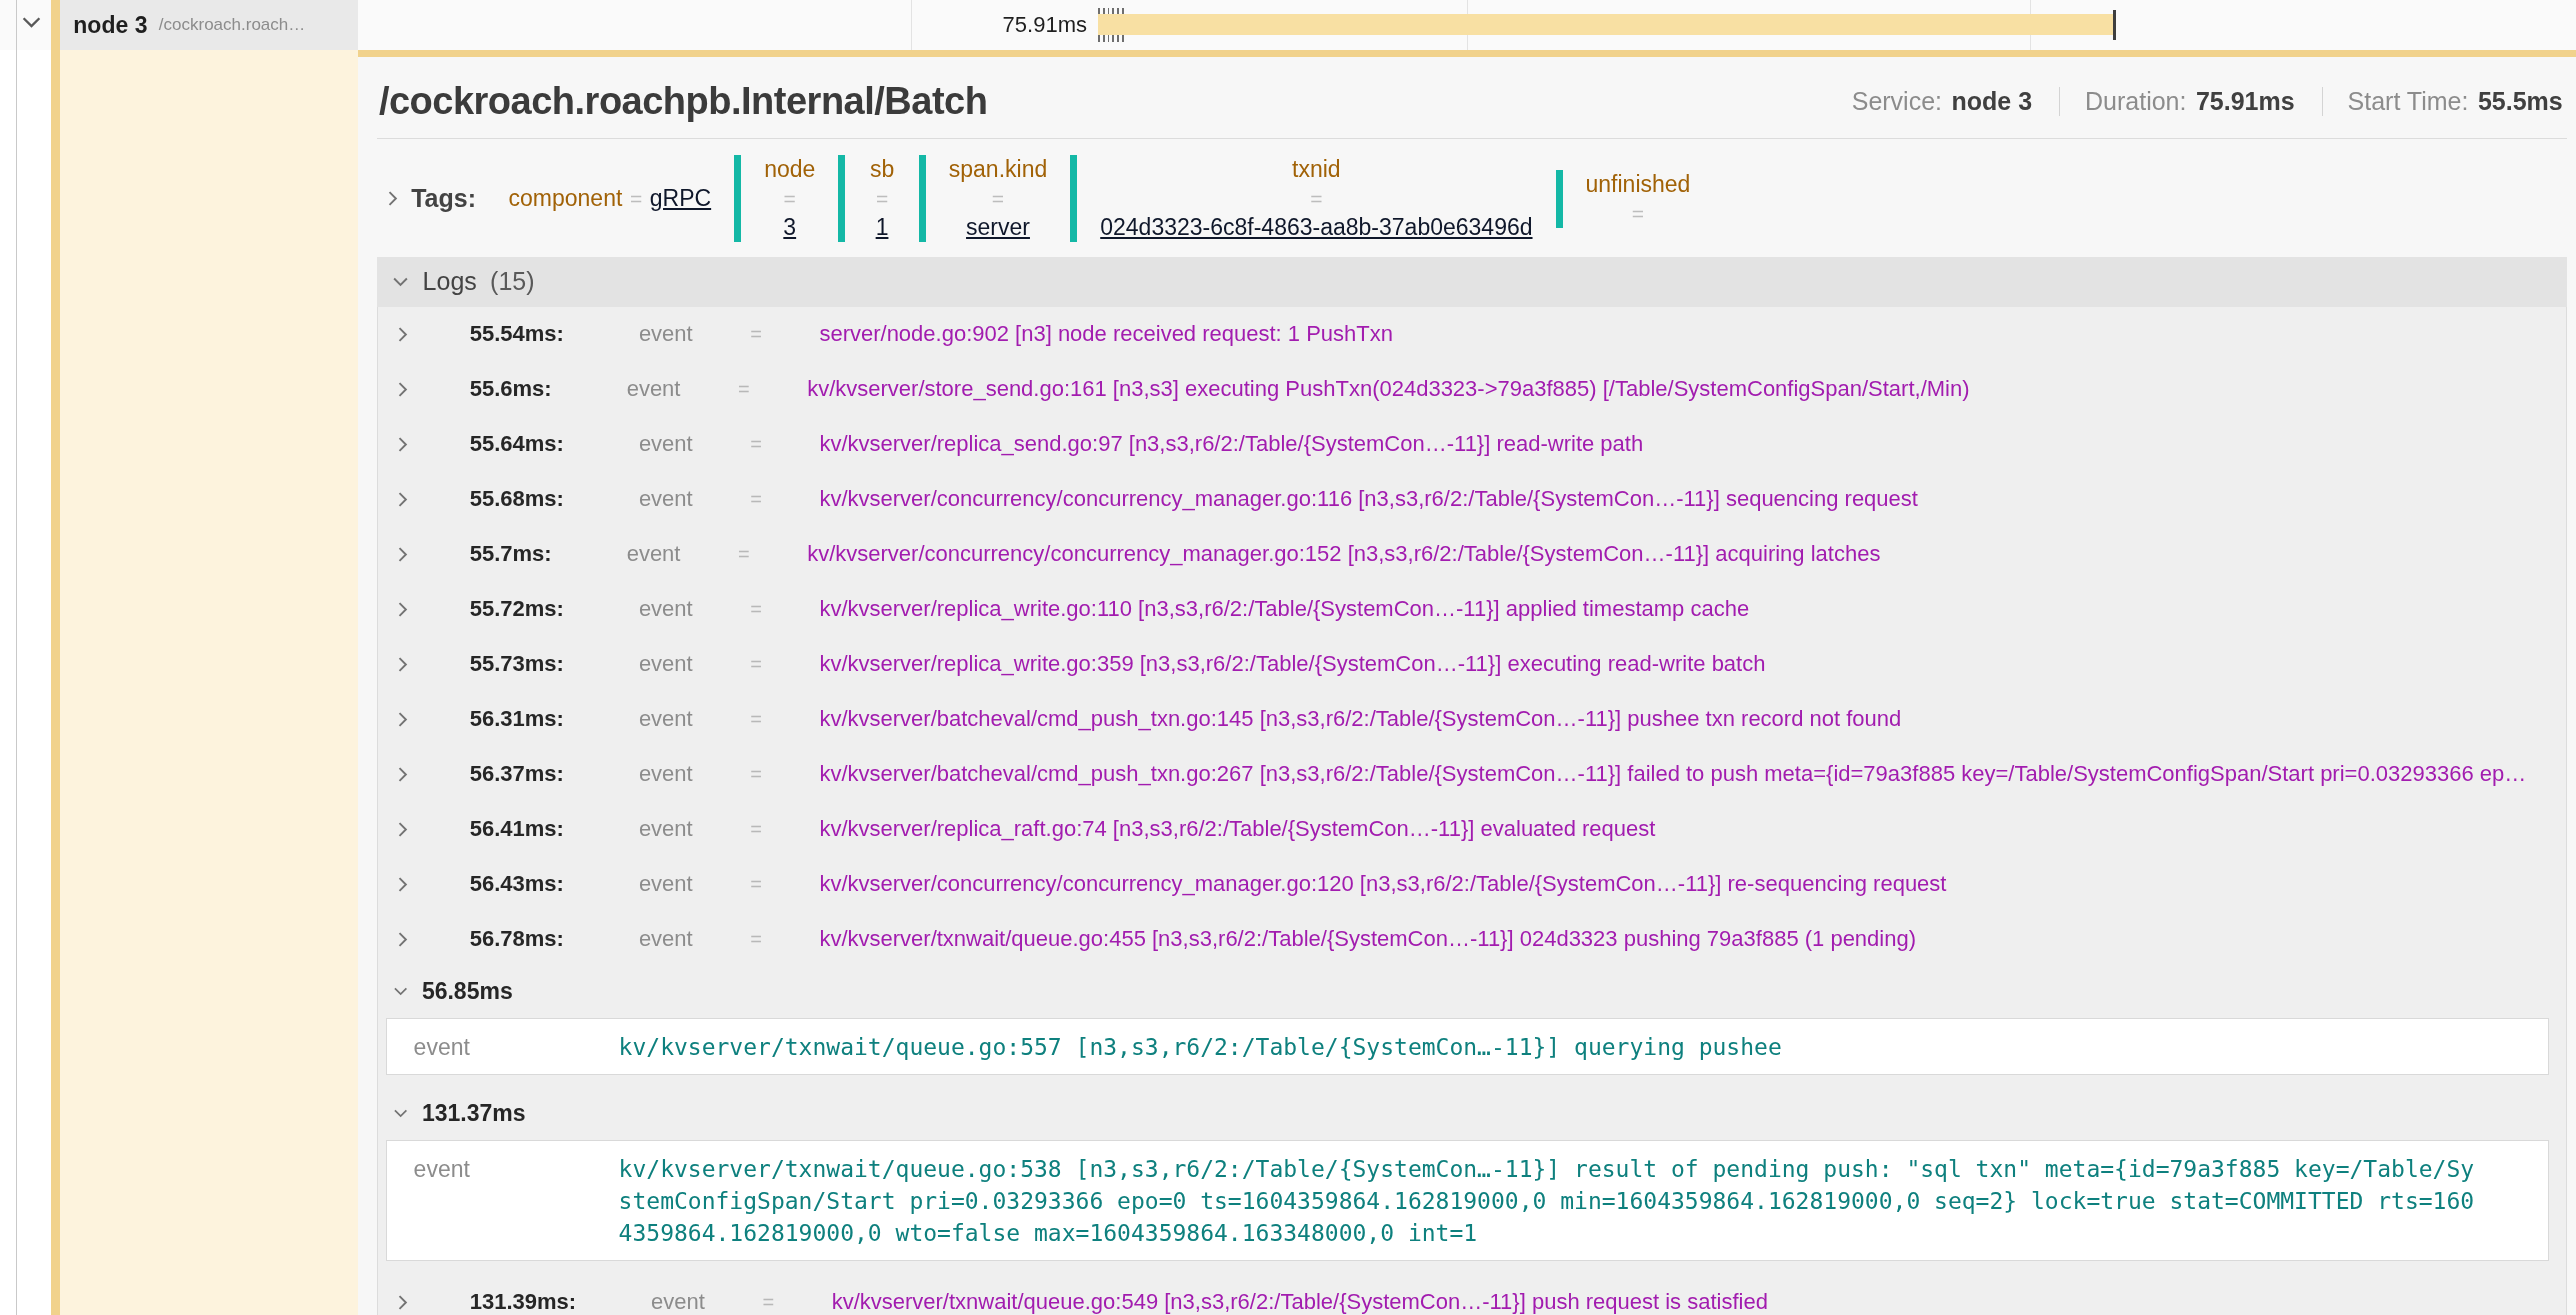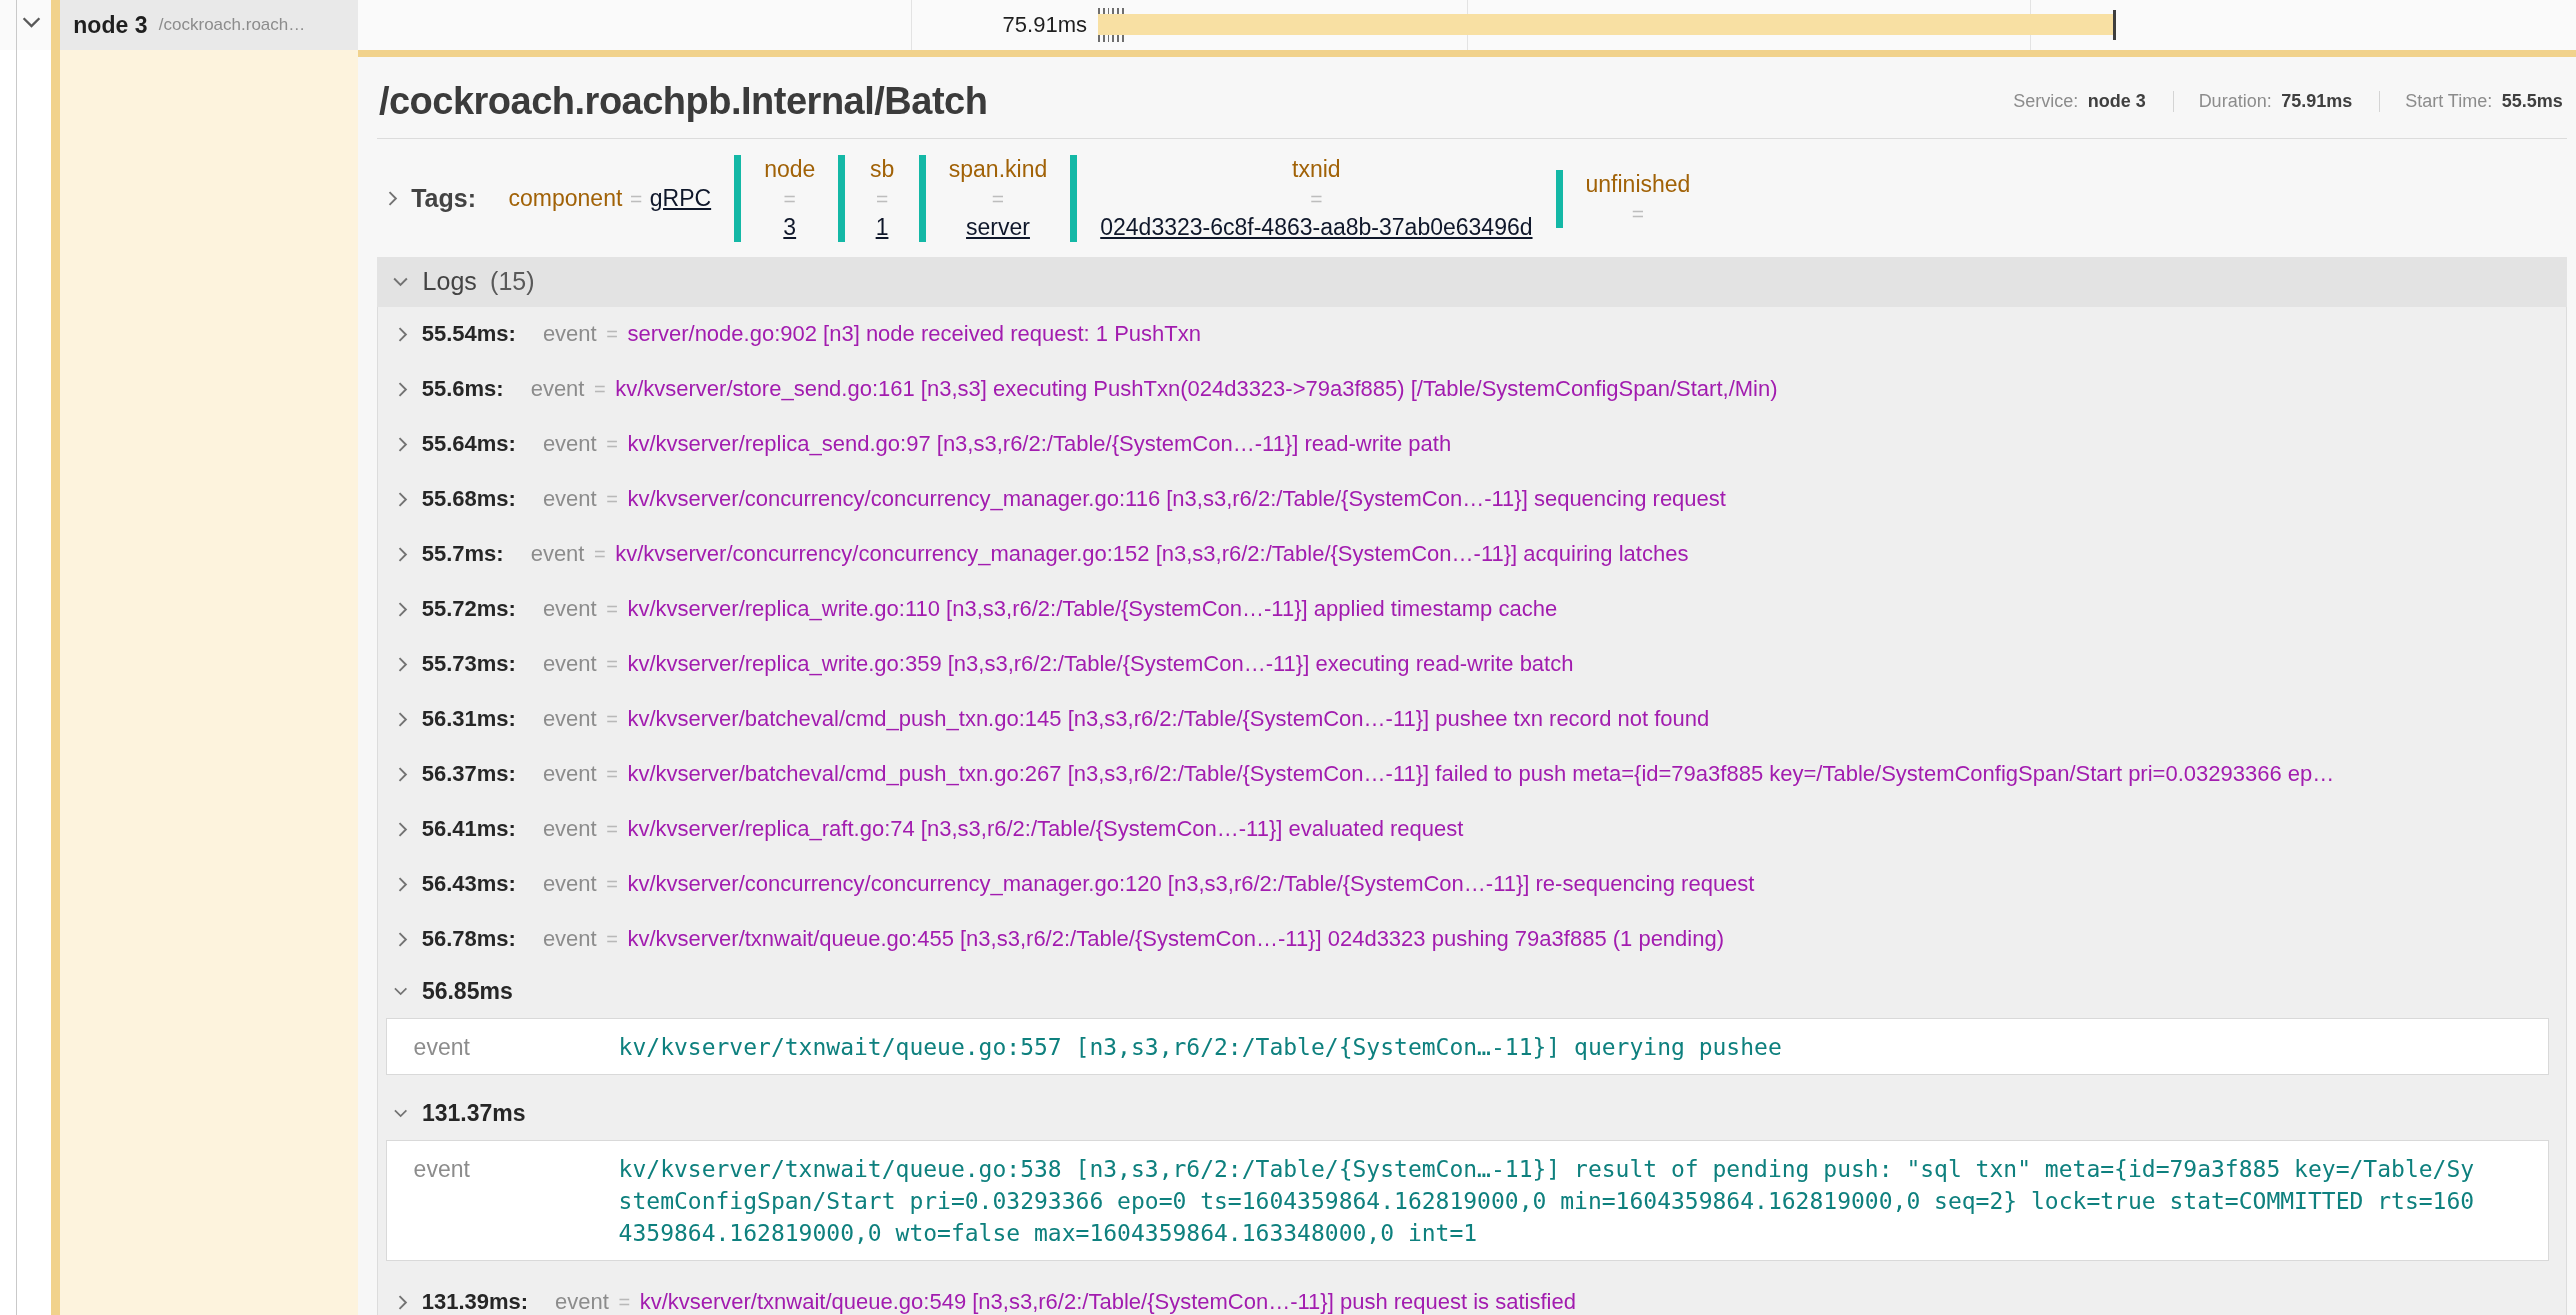--- a/index.html
+++ b/index.html
@@ -32,41 +32,41 @@
   .span-end-tick { position:absolute; left:2113px; top:9.5px; width:2.9px; height:30.5px; background:#3f3f3f; }
 
   
   .detail {
     position:absolute; left:358px; top:50px; width:2218px; height:1277px;
     background:#f7f7f7; border-top:7.6px solid #f1d28c; padding:0 9.5px 0 19px; overflow:hidden;
   }
   .detail-header { display:flex; justify-content:space-between; align-items:center; padding:23px 1.9px 0 1.9px; }
   .span-title { font-size:38px; font-weight:bold; color:#3b3b3b; letter-spacing:-0.5px; }
   .overview { display:flex; align-items:center; }
-  .ov-item { display:flex; align-items:center; font-size:18px; padding:0 1.9px; }
+  .ov-item { display:flex; align-items:center; font-size:25px; padding:0 1.9px; }
   .ov-item + .ov-item { border-left:1px solid #d4d4d4; margin-left:25px; padding-left:25px; }
   .ov-label { color:#8c8c8c; margin-right:9.5px; }
   .ov-value { color:#404040; font-weight:bold; }
   .header-divider { border-bottom:1px solid #dcdcdc; margin-top:15.3px; }
 
   .tags-row { display:flex; align-items:center; padding:16px 0 14.3px 9.5px; }
   .tags-label { display:flex; align-items:center; gap:13.3px; font-size:25px; font-weight:bold; color:#434343; cursor:pointer; }
   .tags-list { display:flex; align-items:center; margin-left:9.5px; }
   .tag-item { display:flex; align-items:center; font-size:23px; padding:0 23px; line-height:29px; }
   .tag-item + .tag-item { border-left:7px solid #14b8a6;flex-direction:column; }
   .tag-key { color:#a16207; }
   .tag-eq  { color:#bdbdbd; padding:0 7.6px; font-size:21px; }
   .tag-val { color:#0f172a;text-decoration:underline; }
 
   .logs-header { height:50px; background:#e3e3e3; display:flex; align-items:center; padding-left:15.3px; gap:13.3px; cursor:pointer; }
   .logs-title { font-size:25px; font-weight:normal; color:#434343; }
   .logs-count { font-size:25px; color:#595959; font-weight:normal; }
 
   .logs-body { background:#efefef; border:1px solid #dcdcdc; border-top:none; }
-  .log-row { height:55px; display:flex; align-items:center; padding-left:19px; white-space:nowrap; overflow:hidden; font-size:22px; cursor:pointer; }
+  .log-row { height:55px; display:flex; align-items:center; padding-left:19px; white-space:nowrap; overflow:hidden; font-size:22px; cursor:pointer;gap:48px; }
   .chev { display:flex; align-items:center; color:#737373; flex:none; }
   .row-time { font-weight:bold; color:#262626; margin-left:13.3px; }
   .row-field { color:#8c8c8c; margin-left:27px; }
   .row-eq { color:#b8b8b8; margin:0 9.5px; font-size:20px; }
   .row-msg { color:#a21caf; }
 
   .exp-header { height:50px; display:flex; align-items:center; padding-left:15.3px; gap:13.3px; font-size:23px; font-weight:bold; color:#262626; cursor:pointer; }
   .event-box { margin:1.9px 17px 13.3px 7.6px; background:#ffffff; border:1px solid #d9d9d9; display:flex; align-items:flex-start; padding:11.4px 9.5px 11.4px 27px; }
   .event-box .ebox-field { width:205px; flex:none; color:#8c8c8c; font-size:23px; line-height:32px; }
   .event-box .ebox-value { font-family:"DejaVu Sans Mono", "Liberation Mono", monospace; color:#0e807e;

